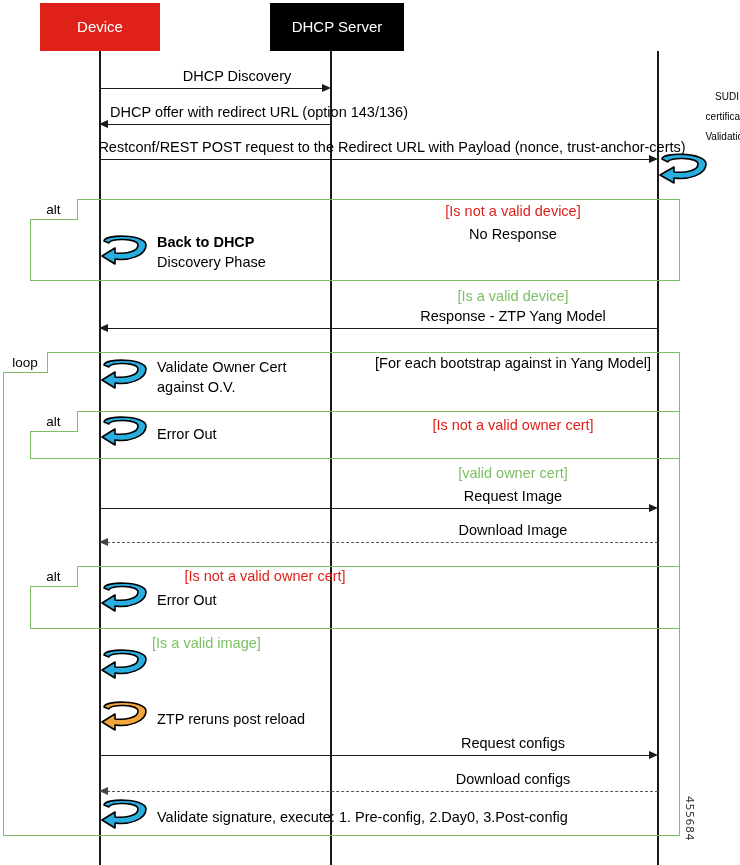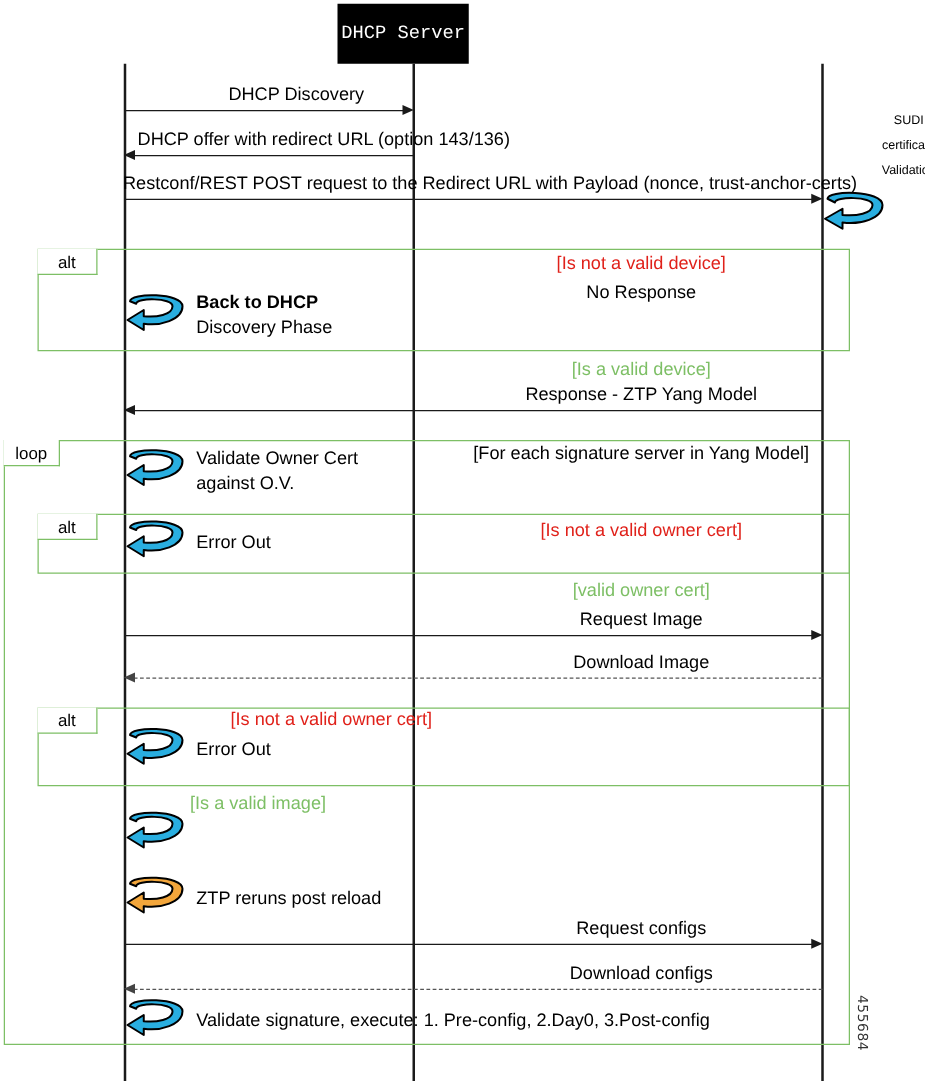--- a/index.html
+++ b/index.html
@@ -48,22 +48,25 @@
   
   .docid{position:absolute;font-size:11px;color:#333;letter-spacing:.5px;
          writing-mode:vertical-rl;text-orientation:mixed;
          font-family:"DejaVu Sans",sans-serif;}
 </style>
 </head>
 <body>
 
 <div id="diagram">
 
+  <div class="head device" style="left:40px;top:3px;width:120px;height:48px;">
+    <span>Device</span>
+  </div>
 
-  <div class="head dhcp" style="left:270px;top:3px;width:105px;height:48px;font-family:Liberation Mono, monospace;">
+  <div class="head dhcp" style="left:270px;top:3px;width:134px;height:48px;">
     <span>DHCP Server</span>
   </div>
 
 
   <div class="lifeline" style="left:99px;top:51px;height:814px;"></div>
   <div class="lifeline" style="left:330px;top:51px;height:814px;"></div>
   <div class="lifeline" style="left:657px;top:51px;height:814px;"></div>
 
   <div class="lbl c blk" style="left:215px;top:68px;">DHCP Discovery</div>
   <div class="msgline" style="left:100px;top:88px;width:223px;"></div>
@@ -105,21 +108,21 @@
 
   <div class="lbl c green" style="left:491px;top:288px;">[Is a valid device]</div>
   <div class="lbl c blk" style="left:491px;top:308px;">Response - ZTP Yang Model</div>
   <div class="msgline" style="left:107px;top:328px;width:551px;"></div>
   <div class="arrowhead left" style="left:99px;top:323.5px;"></div>
 
   <div class="frame" style="left:3px;top:352px;width:677px;height:484px;"></div>
   <div class="frame-label" style="left:3px;top:352px;width:45px;height:21px;">
     <span>loop</span>
   </div>
-  <div class="lbl c blk" style="left:491px;top:355px;">[For each signature server in Yang Model]</div>
+  <div class="lbl c blk" style="left:491px;top:355px;">[For each bootstrap against in Yang Model]</div>
 
   <div class="selfloop" style="left:100px;top:356px;width:55px;height:45px;">
     <svg width="55" height="45" viewBox="0 0 55 45">
       <path d="M4 9 C4 2, 46 2, 46 13 C46 24, 28 29, 15 27 L15 32 L2 24 L15 16 L15 21 C25 22, 38 20, 38 13 C38 6, 9 6, 9 11 Z" fill="#29AEE0" stroke="#000" stroke-width="1.6" stroke-linejoin="round"></path>
     </svg>
   </div>
   <div class="lbl blk" style="left:157px;top:359px;">Validate Owner Cert</div>
   <div class="lbl blk" style="left:157px;top:379px;">against O.V.</div>
 
   <div class="frame" style="left:30px;top:411px;width:650px;height:48px;"></div>

